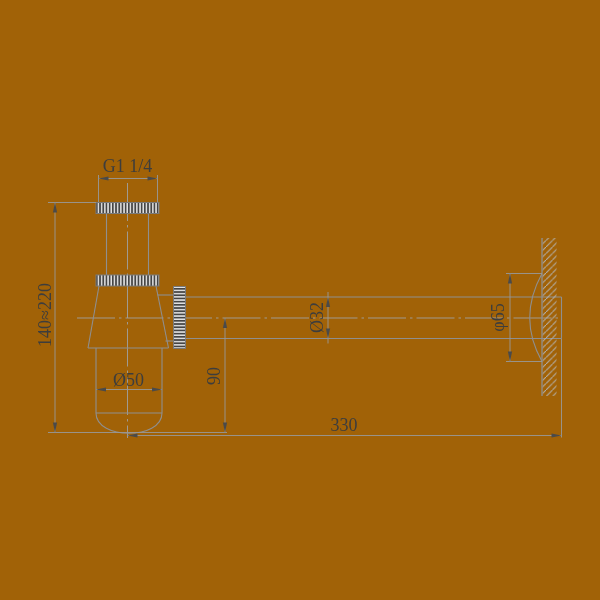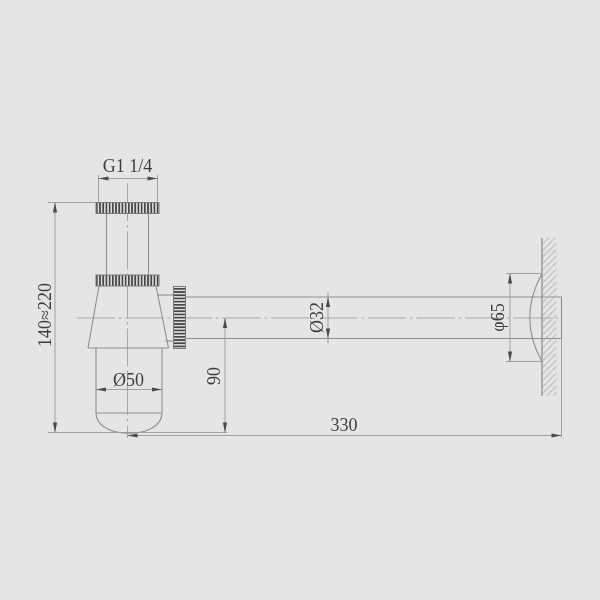--- a/index.html
+++ b/index.html
@@ -7,21 +7,21 @@
     padding: 0;
     background: #ffffff;
     width: 600px;
     height: 600px;
     overflow: hidden;
   }
   .stage {
     position: relative;
     width: 600px;
     height: 600px;
-    background: #e5e5e5;
+    background: #a16207;
     font-family: "Liberation Serif", "DejaVu Serif", serif;
   }
   svg { display: block; }
   .geo {
     stroke: #8f8f8f;
     stroke-width: 1.1;
     fill: none;
   }
   .dim {
     stroke: #999999;

